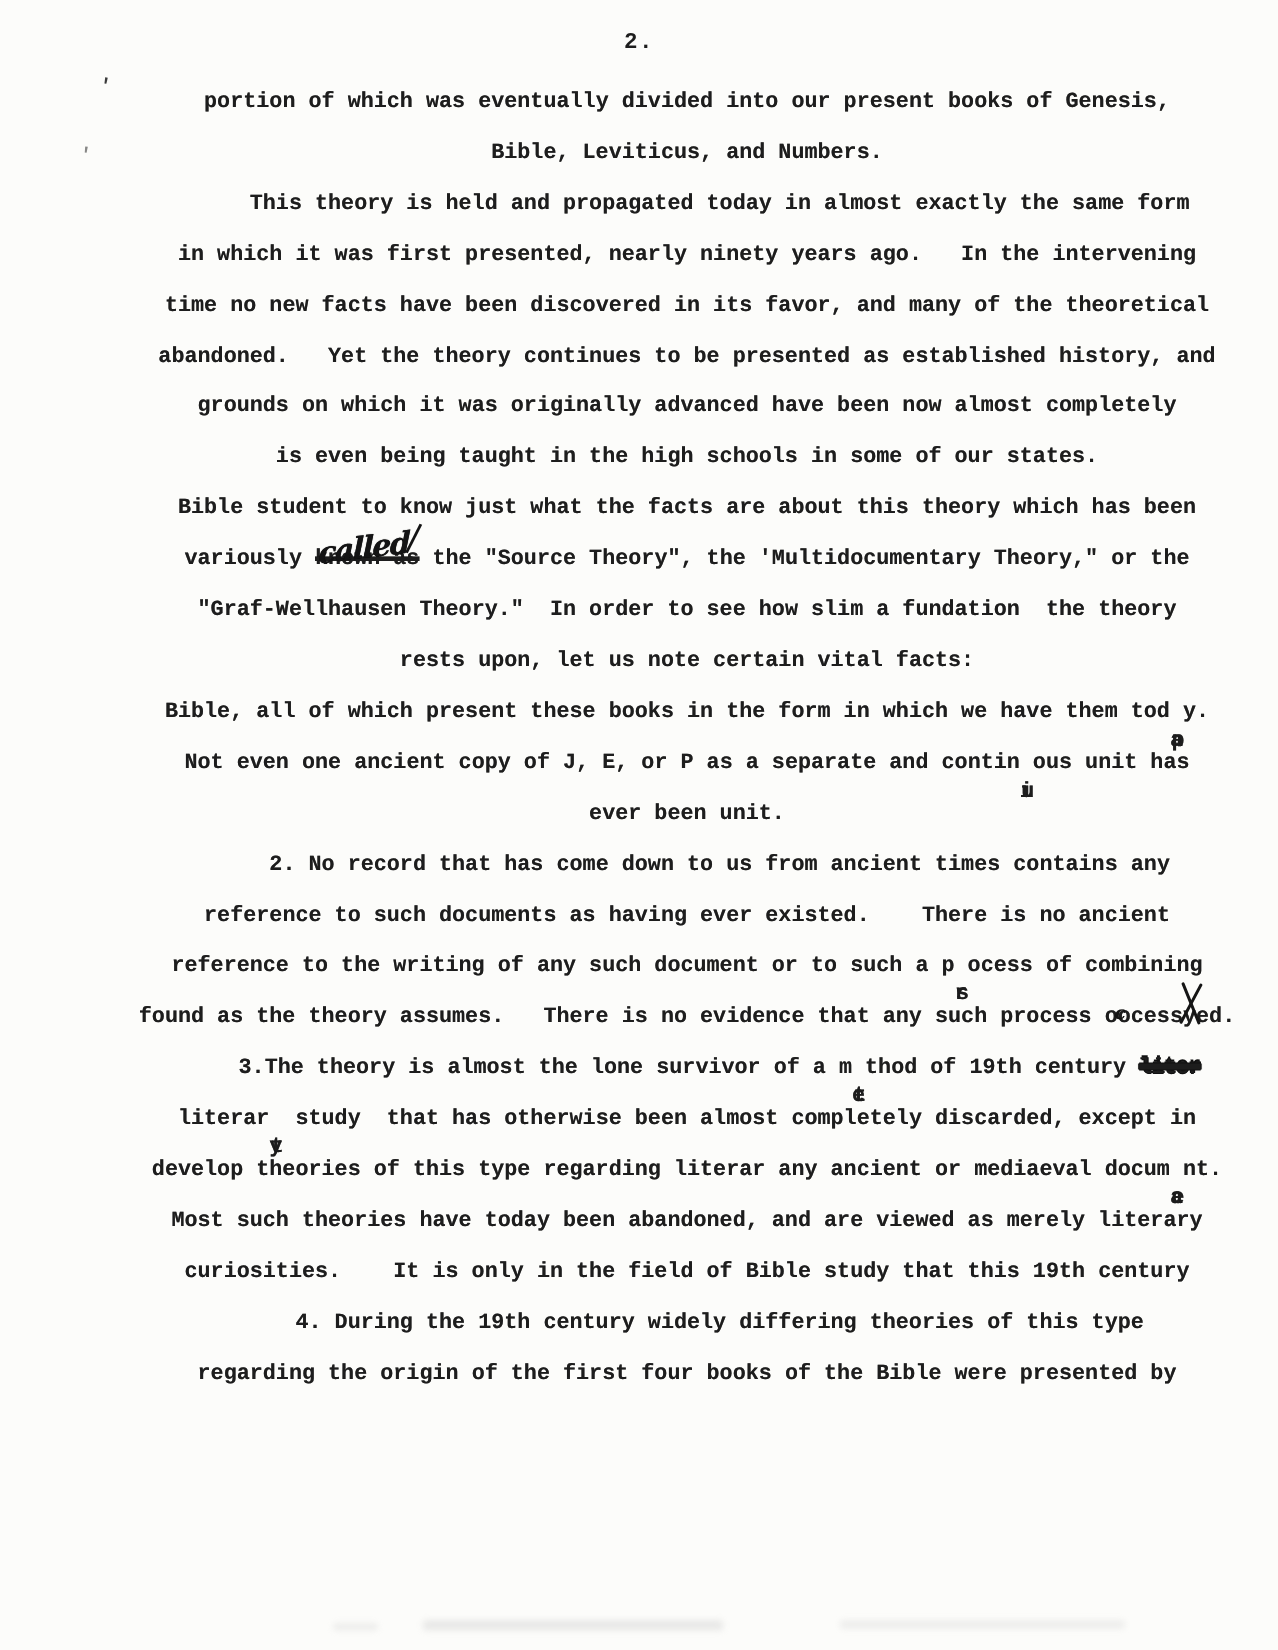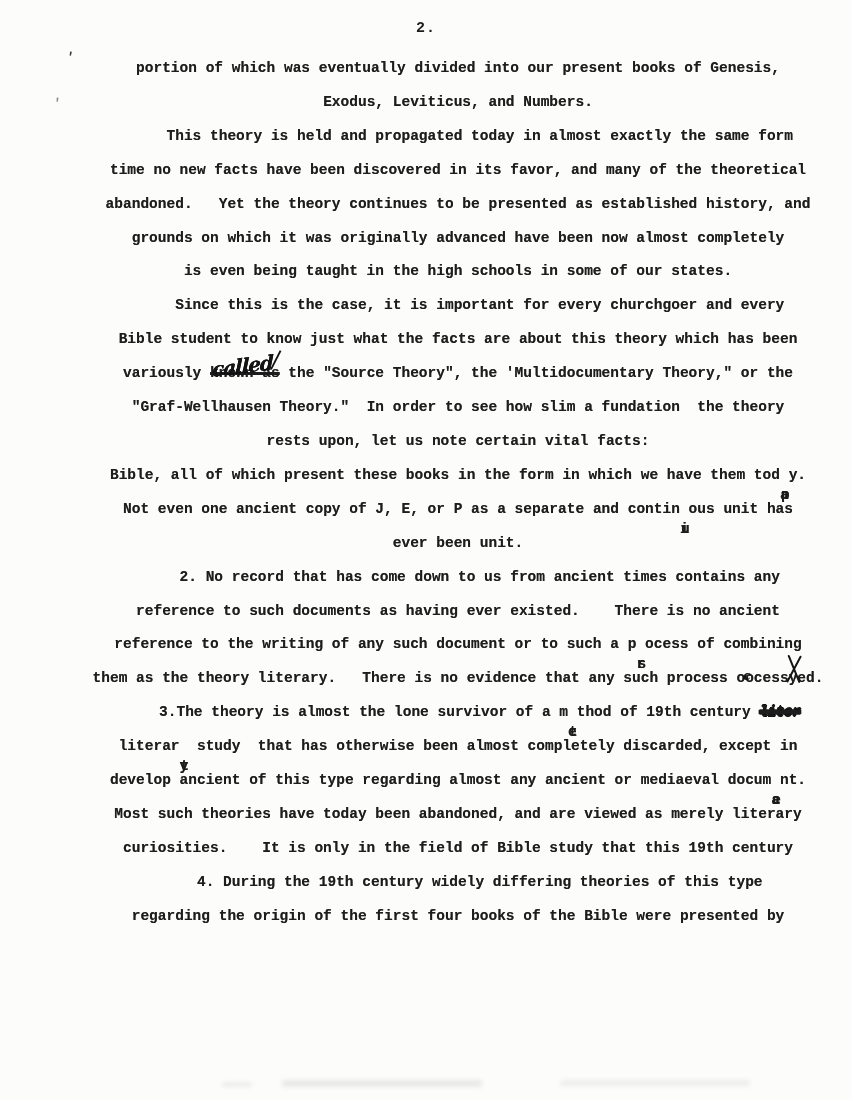--- a/index.html
+++ b/index.html
@@ -37,21 +37,20 @@
   .strike{
     text-decoration:line-through;
     text-decoration-thickness:2.5px;
   }
   
   .blot{
     text-decoration:line-through;
     text-decoration-thickness:3.5px;
     letter-spacing:-.5px;
     text-shadow:.7px 0 #111,-.7px 0 #111,0 .7px #111,0 -.7px #111;
-    font-style:italic;
   }
   
   .hand-anchor{position:relative;display:inline-block;width:0;overflow:visible;vertical-align:baseline;}
   .hand{
     position:absolute;top:-27px;left:2px;
     font-family:"DejaVu Serif",serif;
     font-style:italic;font-weight:bold;
     font-size:20px;letter-spacing:-1px;
     transform:rotate(-7deg) skewX(-8deg);
     color:#141414;white-space:nowrap;
@@ -90,41 +89,41 @@
 </style>
 </head>
 <body>
 
 <div class="page">
   <div class="page-number">2.</div>
   <span class="margin-mark mm1">'</span>
   <span class="margin-mark mm2">'</span>
   <div class="lines" id="lines">
       <div class="line"><span>portion of which was eventually divided into our present books of Genesis,</span></div>
-      <div class="line"><span>Exodus, Leviticus, and Numbers.</span></div>
+      <div class="line"><span>Bible, Leviticus, and Numbers.</span></div>
       <div class="line"><span>     This theory is held and propagated today in almost exactly the same form</span></div>
+      <div class="line"><span>in which it was first presented, nearly ninety years ago.   In the intervening</span></div>
       <div class="line"><span>time no new facts have been discovered in its favor, and many of the theoretical</span></div>
       <div class="line"><span>abandoned.   Yet the theory continues to be presented as established history, and</span></div>
       <div class="line"><span>grounds on which it was originally advanced have been now almost completely</span></div>
       <div class="line"><span>is even being taught in the high schools in some of our states.</span></div>
-      <div class="line"><span>     Since this is the case, it is important for every churchgoer and every</span></div>
       <div class="line"><span>Bible student to know just what the facts are about this theory which has been</span></div>
       <div class="line"><span>variously </span><span class="hand-anchor"><span class="hand">called</span></span><span class="strike">known as</span><span> the "Source Theory", the 'Multidocumentary Theory," or the</span></div>
       <div class="line"><span>"Graf-Wellhausen Theory."  In order to see how slim a fundation  the theory</span></div>
       <div class="line"><span>rests upon, let us note certain vital facts:</span></div>
       <div class="line"><span>Bible, all of which present these books in the form in which we have them tod</span><span class="op"><span>a</span><span class="ov">p</span></span><span>y.</span></div>
       <div class="line"><span>Not even one ancient copy of J, E, or P as a separate and contin</span><span class="op"><span>i</span><span class="ov">u</span></span><span>ous unit has</span></div>
       <div class="line"><span>ever been unit.</span></div>
       <div class="line"><span>     2. No record that has come down to us from ancient times contains any</span></div>
       <div class="line"><span>reference to such documents as having ever existed.    There is no ancient</span></div>
       <div class="line"><span>reference to the writing of any such document or to such a p</span><span class="op"><span>r</span><span class="ov">s</span></span><span>ocess of combining</span></div>
-      <div class="line"><span>them as the theory literary.   There is no evidence that any such process o</span><span class="insc"><span>c</span></span><span>ocess</span><span class="xc">y</span><span>ed.</span></div>
+      <div class="line"><span>found as the theory assumes.   There is no evidence that any such process o</span><span class="insc"><span>c</span></span><span>ocess</span><span class="xc">y</span><span>ed.</span></div>
       <div class="line"><span>     3.The theory is almost the lone survivor of a m</span><span class="op"><span>e</span><span class="ov">t</span></span><span>thod of 19th century </span><span class="blot">liter</span></div>
       <div class="line"><span>literar</span><span class="op"><span>y</span><span class="ov">t</span></span><span> study  that has otherwise been almost completely discarded, except in</span></div>
-      <div class="line"><span>develop ancient of this type regarding almost any ancient or mediaeval docum</span><span class="op"><span>a</span><span class="ov">e</span></span><span>nt.</span></div>
+      <div class="line"><span>develop theories of this type regarding literar any ancient or mediaeval docum</span><span class="op"><span>a</span><span class="ov">e</span></span><span>nt.</span></div>
       <div class="line"><span>Most such theories have today been abandoned, and are viewed as merely literary</span></div>
       <div class="line"><span>curiosities.    It is only in the field of Bible study that this 19th century</span></div>
       <div class="line"><span>     4. During the 19th century widely differing theories of this type</span></div>
       <div class="line"><span>regarding the origin of the first four books of the Bible were presented by</span></div>
     </div>
   <div class="smudge sm1"></div>
   <div class="smudge sm2"></div>
   <div class="smudge sm3"></div>
 </div>
 

